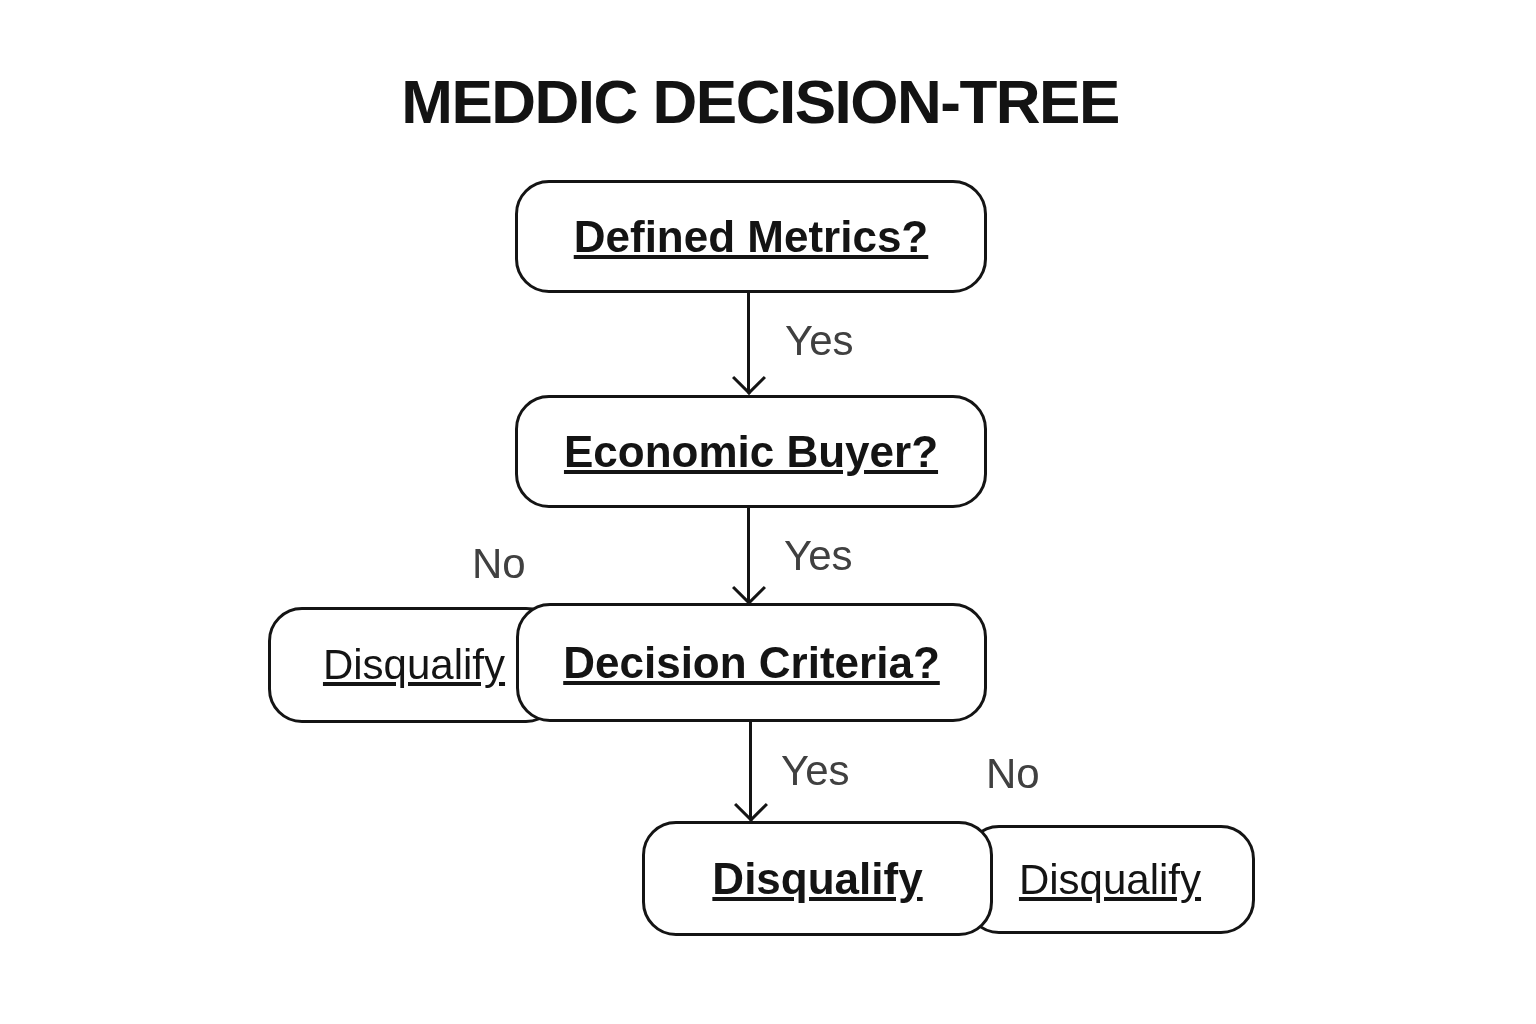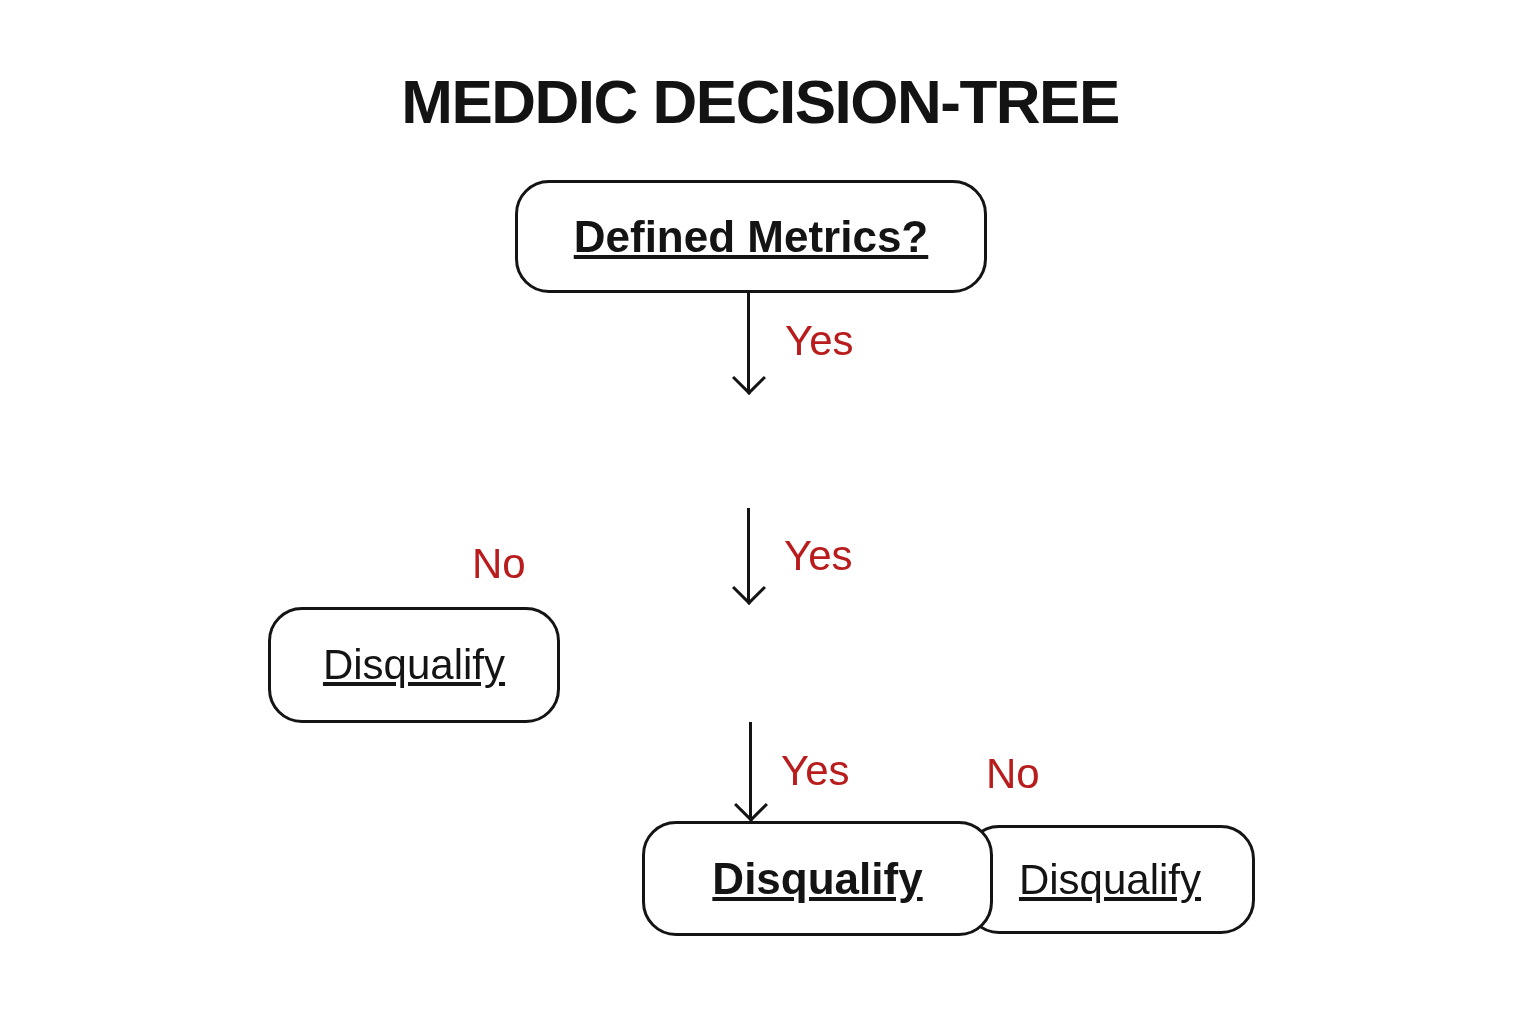--- a/index.html
+++ b/index.html
@@ -79,21 +79,21 @@
     transform: translateX(-50%) rotate(45deg);
   }
   #arrow-metrics-yes  { left: 747px; top: 293px; height: 99px; }
   #arrow-buyer-yes    { left: 747px; top: 508px; height: 94px; }
   #arrow-criteria-yes { left: 749px; top: 722px; height: 97px; }
 
   .edge-label {
     position: absolute;
     font-size: 42px;
     font-weight: 400;
-    color: #b91c1c;
+    color: #404040;
     z-index: 3;
     white-space: nowrap;
   }
   #label-metrics-yes  { left: 785px; top: 317px; }
   #label-buyer-yes    { left: 784px; top: 532px; }
   #label-buyer-no     { left: 472px; top: 540px; }
   #label-criteria-yes { left: 781px; top: 747px; }
   #label-criteria-no  { left: 986px; top: 750px; }
 </style>
 </head>
@@ -103,29 +103,35 @@
 
   <div class="diagram-title">MEDDIC DECISION-TREE</div>
 
   <div class="node q" id="node-defined-metrics">
     <span>Defined Metrics?</span>
   </div>
 
   <div class="arrow" id="arrow-metrics-yes"></div>
   <span class="edge-label" id="label-metrics-yes">Yes</span>
 
+  <div class="node q" id="node-economic-buyer">
+    <span>Economic Buyer?</span>
+  </div>
 
   <div class="arrow" id="arrow-buyer-yes"></div>
   <span class="edge-label" id="label-buyer-yes">Yes</span>
   <span class="edge-label" id="label-buyer-no">No</span>
 
   <div class="node r under" id="node-disqualify-mid">
     <span>Disqualify</span>
   </div>
 
+  <div class="node q over" id="node-decision-criteria">
+    <span>Decision Criteria?</span>
+  </div>
 
   <div class="arrow" id="arrow-criteria-yes"></div>
   <span class="edge-label" id="label-criteria-yes">Yes</span>
   <span class="edge-label" id="label-criteria-no">No</span>
 
   <div class="node rb over" id="node-disqualify-yes">
     <span>Disqualify</span>
   </div>
 
   <div class="node r under" id="node-disqualify-no">

